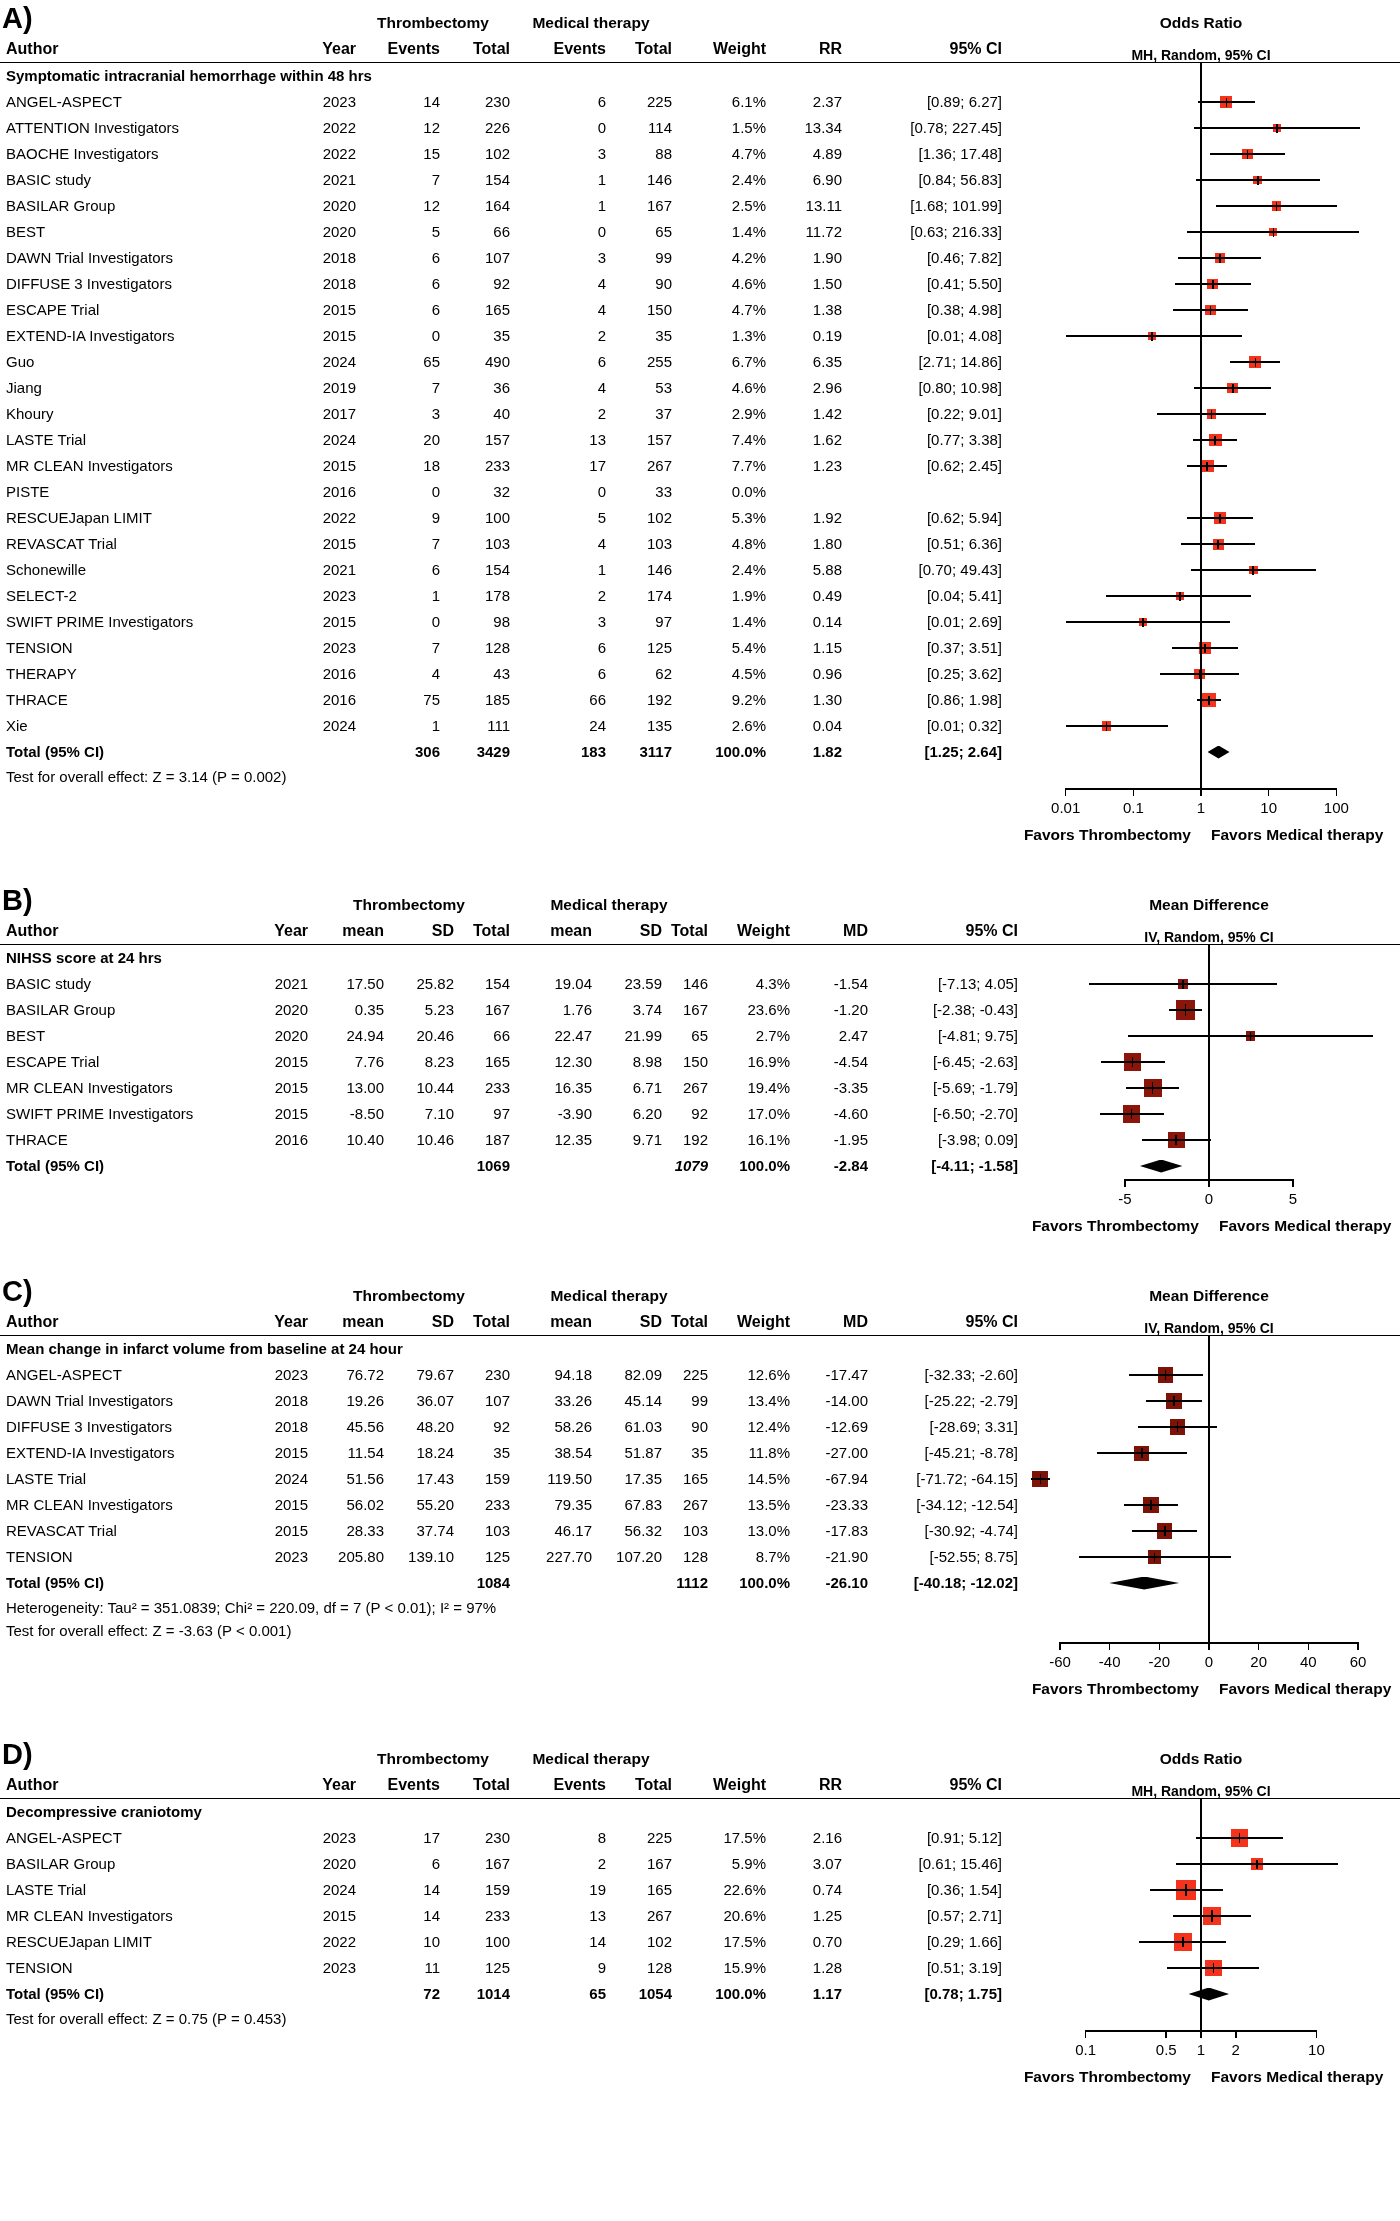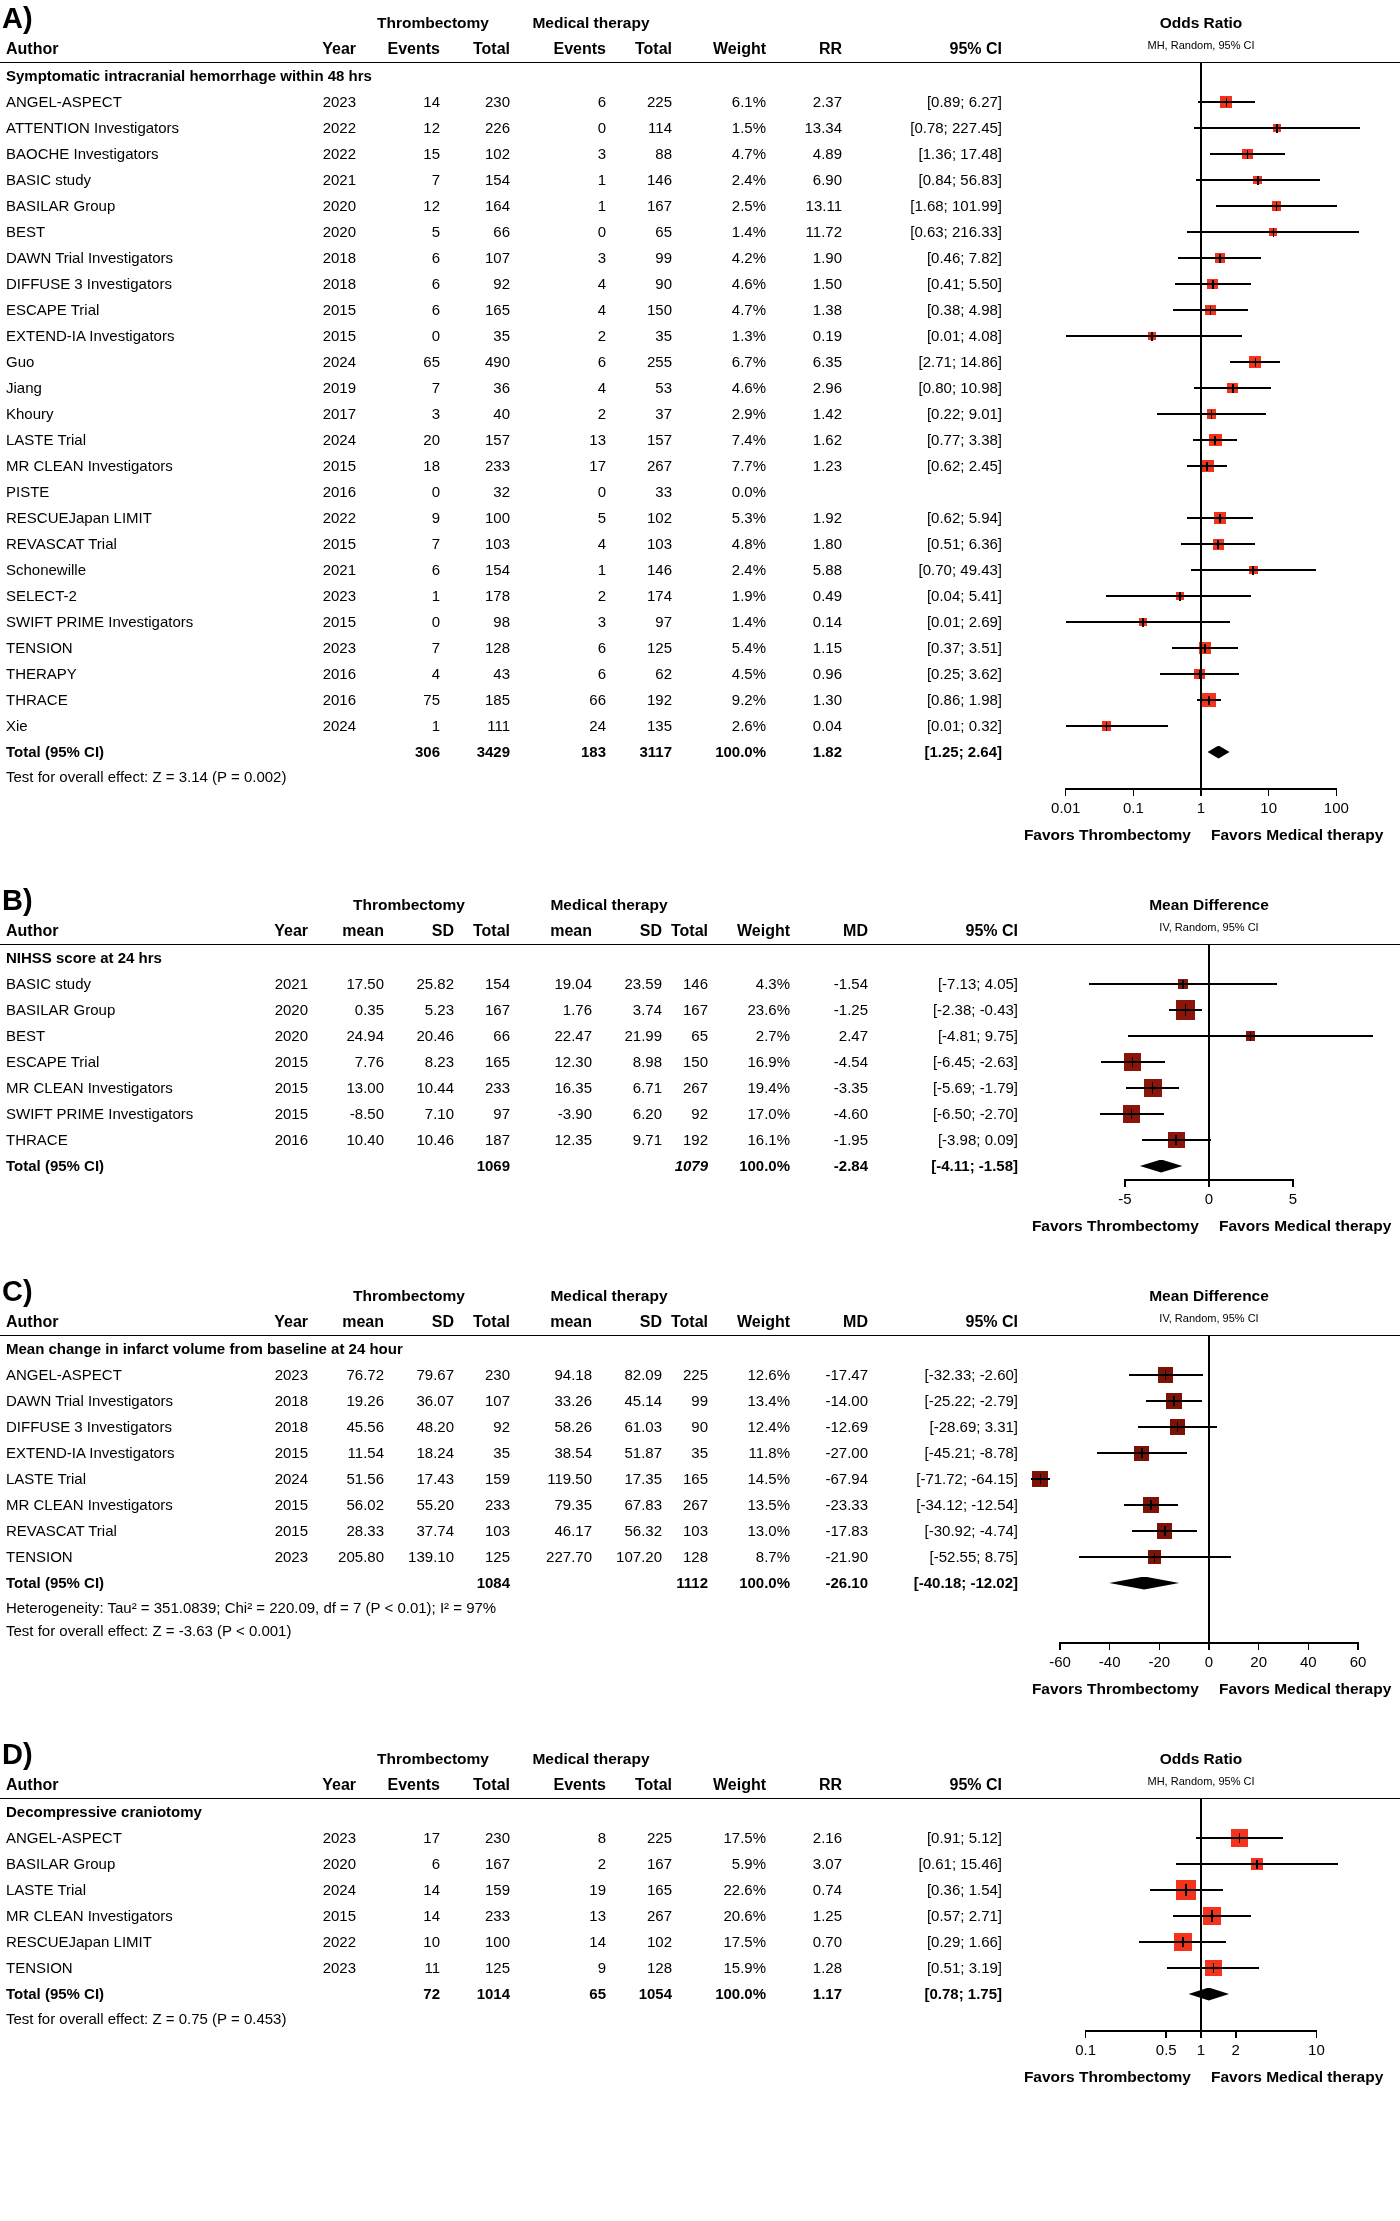--- a/index.html
+++ b/index.html
@@ -6,21 +6,21 @@
   #figure{
     width:1400px;height:2221px;background:#ffffff;position:relative;
     font-family:"Liberation Sans",sans-serif;color:#000;box-sizing:border-box;
     padding-top:10px;overflow:hidden;
   }
   .panel{position:relative;}
   .hdrblock{position:relative;height:52px;}
   .panel-label{position:absolute;left:2px;top:-8px;font-size:29px;font-weight:bold;}
   .grouphdr{position:absolute;top:4px;transform:translateX(-50%);font-weight:bold;font-size:15.5px;white-space:nowrap;}
   .effhdr1{position:absolute;top:4px;transform:translateX(-50%);font-weight:bold;font-size:15.5px;white-space:nowrap;}
-  .effhdr2{position:absolute;top:29px;transform:translateX(-50%);font-weight:normal;font-size:11px;white-space:nowrap;}
+  .effhdr2{position:absolute;top:37px;transform:translateX(-50%);font-weight:bold;font-size:14px;white-space:nowrap;}
   .colhdr{position:absolute;top:26px;left:0;right:0;display:flex;height:26px;line-height:26px;}
   .colhdr .cell{font-weight:bold;}
   .hdr-rule{border-top:1.6px solid #000;height:0;}
   .rowswrap{position:relative;}
   .row{display:flex;height:26px;line-height:26px;font-size:15px;}
   .cell{text-align:right;white-space:nowrap;box-sizing:border-box;flex:0 0 auto;}
   .cell.author{text-align:left;padding-left:6px;}
   .subgroup{height:26px;line-height:26px;font-size:15px;font-weight:bold;padding-left:6px;}
   .total .cell{font-weight:bold;}
   .plotcell{position:relative;flex:0 0 auto;}
@@ -540,21 +540,21 @@
           <div class="row">
             <div class="cell author" style="width: 252px;">BASILAR Group</div>
             <div class="cell" style="width: 56px;">2020</div>
             <div class="cell" style="width: 76px;">0.35</div>
             <div class="cell" style="width: 70px;">5.23</div>
             <div class="cell" style="width: 56px;">167</div>
             <div class="cell" style="width: 82px;">1.76</div>
             <div class="cell" style="width: 70px;">3.74</div>
             <div class="cell" style="width: 46px;">167</div>
             <div class="cell" style="width: 82px;">23.6%</div>
-            <div class="cell" style="width: 78px;">-1.25</div>
+            <div class="cell" style="width: 78px;">-1.20</div>
             <div class="cell" style="width: 150px;">[-2.38; -0.43]</div>
             <div class="plotcell" style="width: 382px;">
               <div class="sq" style="width: 19.5455px; height: 19.5455px; margin-top: -9.77277px; left: 157.696px; background: rgb(139, 21, 10);"></div>
               <div class="ciline" style="left: 150.997px; width: 32.7756px;"></div>
               <div class="vtick" style="height: 12.1182px; margin-top: -6.05912px; left: 166.669px;"></div>
             </div>
           </div>
           <div class="row">
             <div class="cell author" style="width: 252px;">BEST</div>
             <div class="cell" style="width: 56px;">2020</div>

